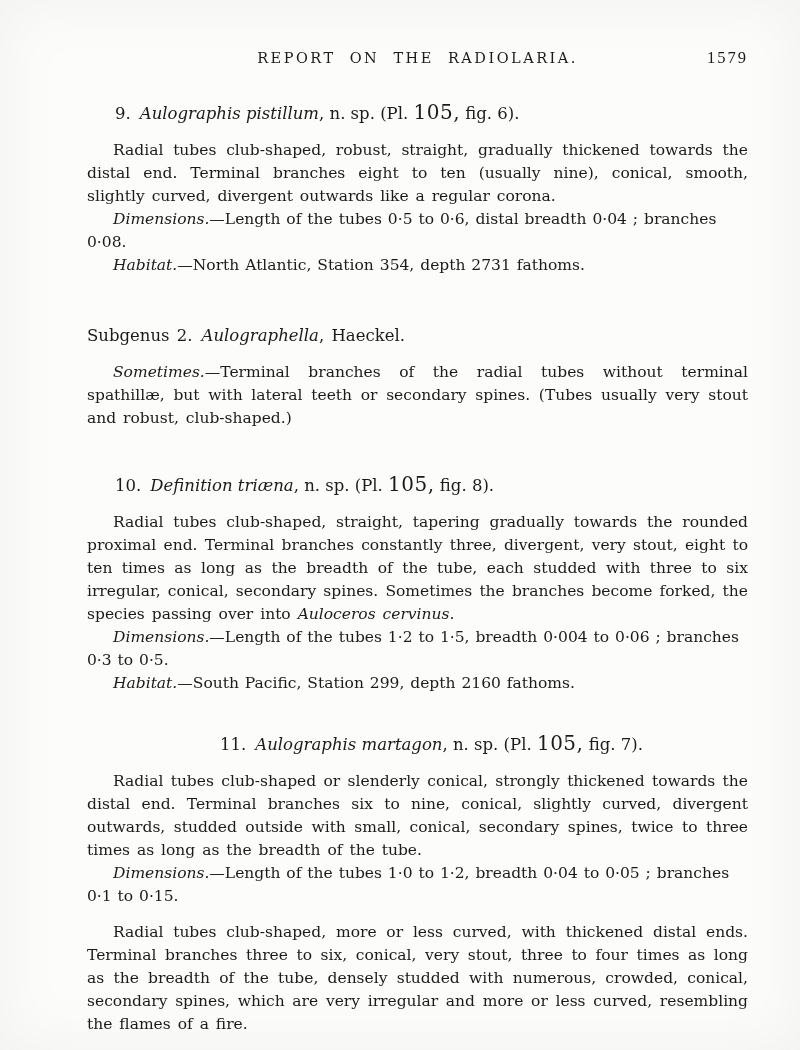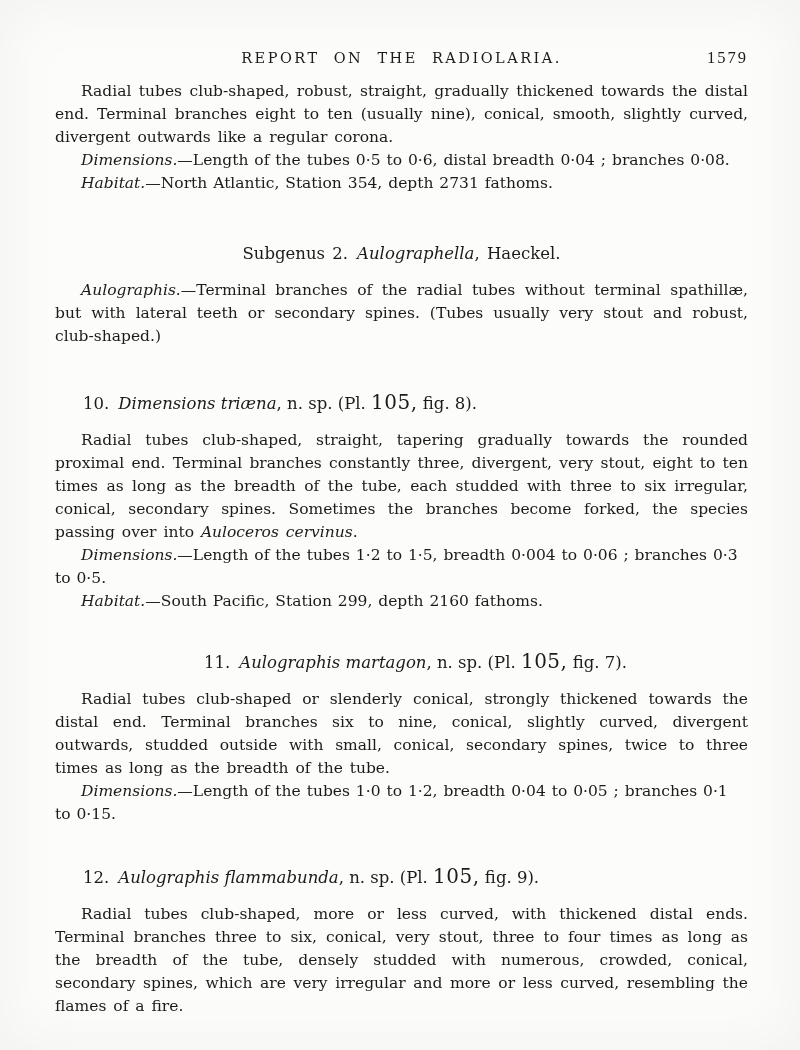--- a/index.html
+++ b/index.html
@@ -11,21 +11,21 @@
     position: relative;
     width: 800px;
     height: 1050px;
     margin: 0 auto;
     background: #fcfcfa;
     color: #1b1b1b;
     font-family: "DejaVu Serif", "Liberation Serif", serif;
     font-size: 15.5px;
     line-height: 23px;
     box-sizing: border-box;
-    padding: 47px 52px 0 55px;
+    padding: 47px 52px 0 87px;
     overflow: hidden;
     box-shadow: inset 0 0 60px rgba(120,120,110,0.08);
   }
   .running-head {
     position: relative;
     text-align: center;
     font-size: 14.5px;
     letter-spacing: 2.5px;
     word-spacing: 7px;
     height: 20px;
@@ -61,49 +61,49 @@
     text-indent: 26px;
     word-spacing: 2px;
   }
   .meta {
     margin: 0;
     text-indent: 26px;
     word-spacing: 1px;
   }
   .subgenus-heading {
     margin: 47px 0 0 0;
-    text-align: center;
+    text-align: left;
     font-weight: normal;
     font-size: 16.5px;
     line-height: 24px;
     word-spacing: 2px;
   }
 </style>
 </head>
 <body>
 
 <div class="page">
 
   <div class="running-head">
     <span class="head-title">REPORT ON THE RADIOLARIA.</span>
     <span class="page-num">1579</span>
   </div>
 
+  <h2 class="species-heading sh-first"><span class="species-num">9.</span><span class="italic">Aulographis pistillum</span><span>, n. sp. (Pl. </span><span class="plate">105,</span><span> fig. 6).</span></h2>
   <p class="desc"><span>Radial tubes club-shaped, robust, straight, gradually thickened towards the distal end.  Terminal branches eight to ten (usually nine), conical, smooth, slightly curved, divergent outwards like a regular corona.</span><span class="italic"></span><span></span></p>
   <p class="meta"><span class="italic">Dimensions.</span><span>—Length of the tubes 0·5 to 0·6, distal breadth 0·04 ; branches 0·08.</span></p>
   <p class="meta"><span class="italic">Habitat.</span><span>—North Atlantic, Station 354, depth 2731 fathoms.</span></p>
 
   <h2 class="subgenus-heading"><span>Subgenus 2.</span><span class="species-num"></span><span class="italic">Aulographella</span><span>, Haeckel.</span></h2>
-  <p class="desc"><span class="italic">Aulographis.</span><span>—Terminal branches of the radial tubes without terminal spathillæ, but with lateral teeth or secondary spines.  (Tubes usually very stout and robust, club-shaped.)</span></p>
+  <p class="desc"><span class="italic">Sometimes.</span><span>—Terminal branches of the radial tubes without terminal spathillæ, but with lateral teeth or secondary spines.  (Tubes usually very stout and robust, club-shaped.)</span></p>
 
-  <h2 class="species-heading sh-10"><span class="species-num">10.</span><span class="italic">Dimensions triæna</span><span>, n. sp. (Pl. </span><span class="plate">105,</span><span> fig. 8).</span></h2>
+  <h2 class="species-heading sh-10"><span class="species-num">10.</span><span class="italic">Definition triæna</span><span>, n. sp. (Pl. </span><span class="plate">105,</span><span> fig. 8).</span></h2>
   <p class="desc"><span>Radial tubes club-shaped, straight, tapering gradually towards the rounded proximal end.  Terminal branches constantly three, divergent, very stout, eight to ten times as long as the breadth of the tube, each studded with three to six irregular, conical, secondary spines.  Sometimes the branches become forked, the species passing over into </span><span class="italic">Auloceros cervinus</span><span>.</span></p>
   <p class="meta"><span class="italic">Dimensions.</span><span>—Length of the tubes 1·2 to 1·5, breadth 0·004 to 0·06 ; branches 0·3 to 0·5.</span></p>
   <p class="meta"><span class="italic">Habitat.</span><span>—South Pacific, Station 299, depth 2160 fathoms.</span></p>
 
   <h2 class="species-heading sh-11"><span class="species-num">11.</span><span class="italic">Aulographis martagon</span><span>, n. sp. (Pl. </span><span class="plate">105,</span><span> fig. 7).</span></h2>
   <p class="desc"><span>Radial tubes club-shaped or slenderly conical, strongly thickened towards the distal end.  Terminal branches six to nine, conical, slightly curved, divergent outwards, studded outside with small, conical, secondary spines, twice to three times as long as the breadth of the tube.</span><span class="italic"></span><span></span></p>
   <p class="meta"><span class="italic">Dimensions.</span><span>—Length of the tubes 1·0 to 1·2, breadth 0·04 to 0·05 ; branches 0·1 to 0·15.</span></p>
 
-  <h2 class="species-heading sh-12"><span class="species-num">12.</span><span class="italic">Aulographis flammabunda</span><span>, n. sp. (Pl. </span><span class="plate">105,</span><span> fig. 9).</span></h2>
   <p class="desc"><span>Radial tubes club-shaped, more or less curved, with thickened distal ends.  Terminal branches three to six, conical, very stout, three to four times as long as the breadth of the tube, densely studded with numerous, crowded, conical, secondary spines, which are very irregular and more or less curved, resembling the flames of a fire.</span><span class="italic"></span><span></span></p>
 
 </div>
 
 </body></html>

